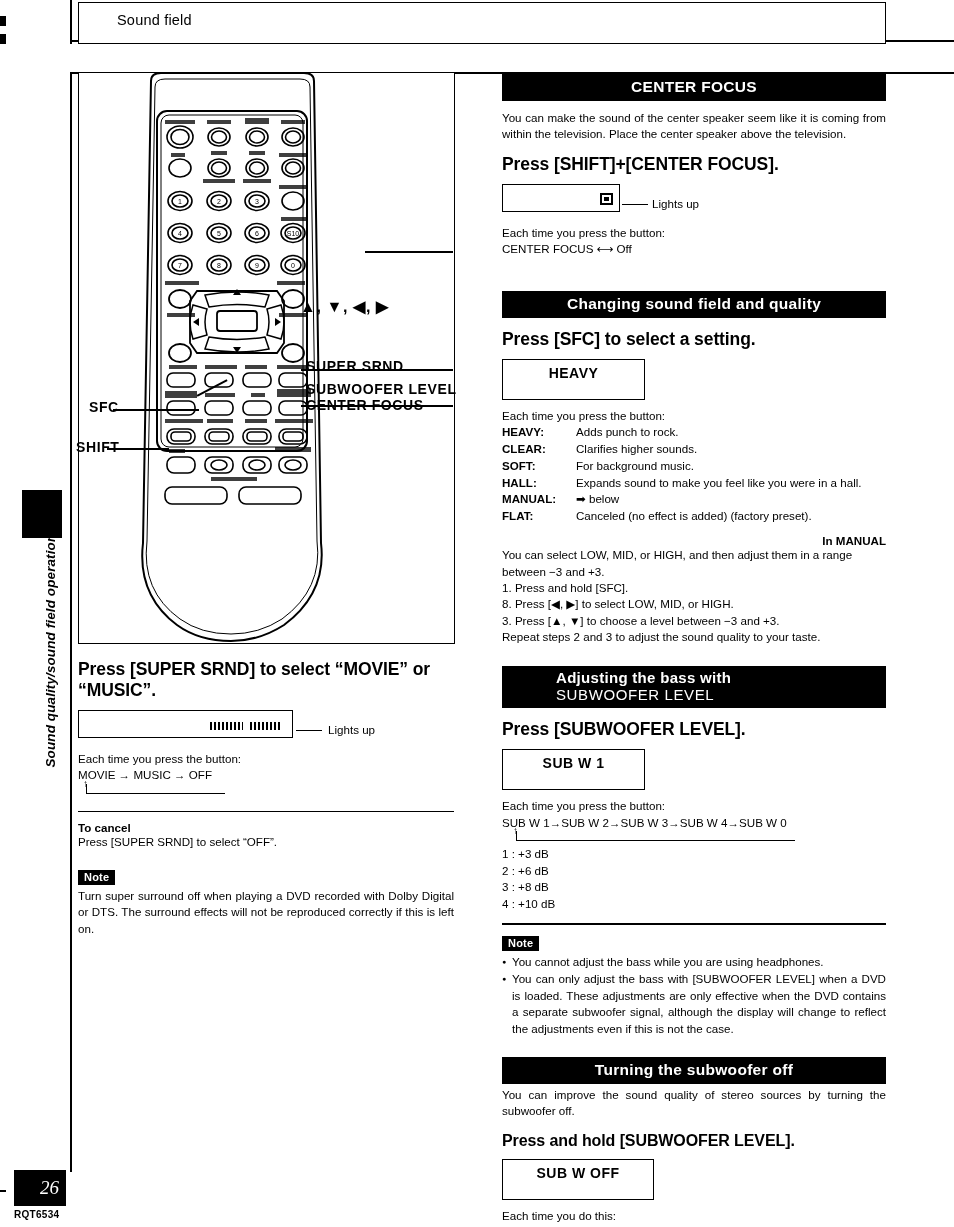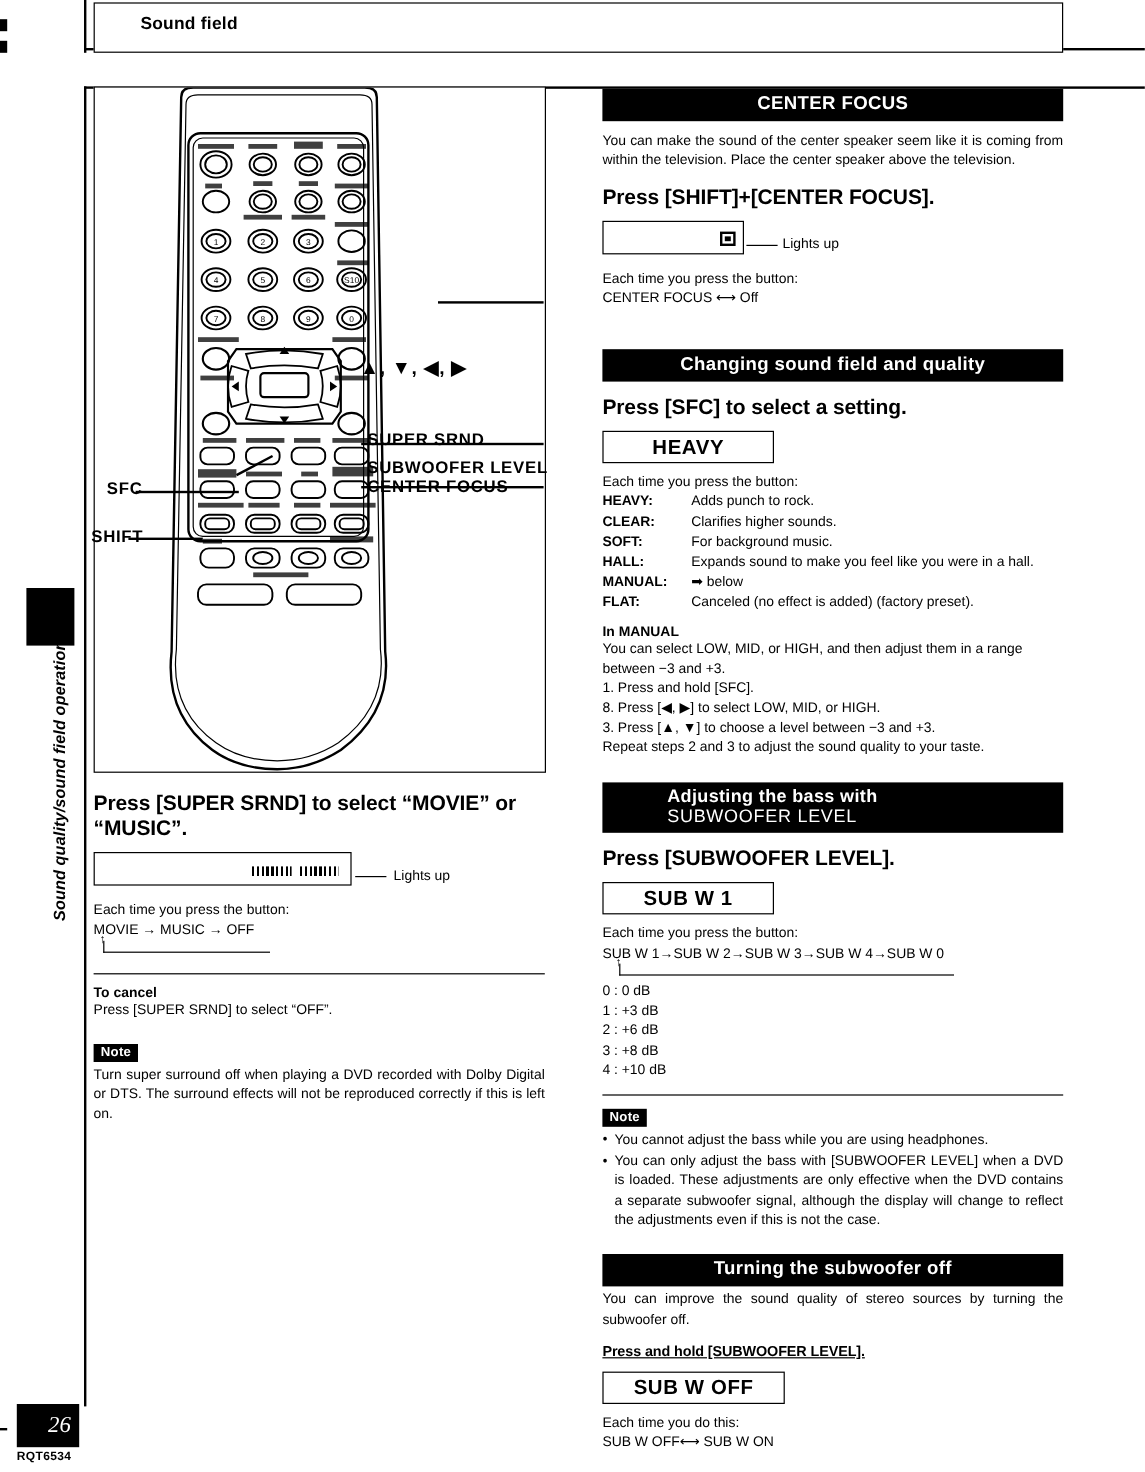--- a/index.html
+++ b/index.html
@@ -14,21 +14,21 @@
   
   .crop{position:absolute;background:#000;}
 
   
   #title-box{
     position:absolute;left:78px;top:2px;width:808px;height:42px;
     border:1.5px solid #000;box-sizing:border-box;background:#fff;
   }
   #title-box .t{
     position:absolute;left:38px;top:9px;
-    font-size:14.5px;font-weight:bold;letter-spacing:.2px;text-align:right;
+    font-size:14.5px;font-weight:normal;letter-spacing:.2px;text-align:right;
   }
 
   
   #side-tab{
     position:absolute;left:22px;top:490px;width:40px;height:48px;background:#000;
   }
   #side-vert{
     position:absolute;left:-70px;top:640px;width:240px;
     transform:rotate(-90deg);transform-origin:50% 50%;
     text-align:center;font-size:13.5px;font-style:italic;font-weight:bold;
@@ -66,30 +66,30 @@
   .sec-head.two-line{text-align:left;padding-left:54px;line-height:1.12;font-size:15px;}
   .sec-head .l2{display:block;font-weight:normal;letter-spacing:.6px;}
 
   
   .body-text{font-size:11.6px;line-height:1.42;text-align:justify;}
   .body-text.nj{text-align:left;}
   h2.bigq{
     font-size:17.5px;font-weight:bold;margin:11px 0 9px 0;line-height:1.2;
     letter-spacing:-.1px;
   }
-  h2.bigq.small{font-size:12px;text-decoration:underline;}
+  h2.bigq.small{font-size:16px;}
 
   
   .disp{
     border:1.3px solid #000;box-sizing:border-box;background:#fff;
     position:relative;
   }
   .disp.valbox{
-    display:inline-block;min-width:143px;height:27px;
-    font-size:17px;font-weight:bold;text-align:center;line-height:26px;
+    display:inline-block;min-width:143px;height:41px;
+    font-size:14px;font-weight:bold;text-align:center;line-height:26px;
     letter-spacing:.5px;
   }
   .disp.empty{width:215px;height:28px;}
 
   .lights-row{position:relative;height:30px;margin:4px 0 7px 0;}
   .lights-lbl{
     position:absolute;font-size:11.6px;white-space:nowrap;
   }
   .leader{position:absolute;height:1.4px;background:#000;}
 
@@ -419,21 +419,21 @@
       <div class="row">
           <div class="k">MANUAL:</div>
           <div class="v">➡ below</div>
         </div>
       <div class="row">
           <div class="k">FLAT:</div>
           <div class="v">Canceled (no effect is added) (factory preset).</div>
         </div>
     </div>
 
-    <div style="font-size:11.6px;font-weight:bold;margin-top:9px;">In MANUAL</div>
+    <div style="font-size:11.6px;font-weight:bold;margin-top:9px;text-align:right;">In MANUAL</div>
     <div class="body-text nj">You can select LOW, MID, or HIGH, and then adjust them in a range between −3 and +3.</div>
     <div class="body-text nj">1. Press and hold [SFC].</div>
     <div class="body-text nj">8. Press [◀, ▶] to select LOW, MID, or HIGH.</div>
     <div class="body-text nj">3. Press [▲, ▼] to choose a level between −3 and +3.</div>
     <div class="body-text nj">Repeat steps 2 and 3 to adjust the sound quality to your taste.</div>
 
     
     <div class="sec-head two-line" style="margin-top:20px;">
       <span>Adjusting the bass with</span>
       <span class="l2">SUBWOOFER LEVEL</span>
@@ -444,21 +444,20 @@
     <div class="disp valbox">SUB W 1</div>
 
     <div class="cycle" style="margin-top:8px;height:48px;">
       <div>Each time you press the button:</div>
       <div>SUB W 1→SUB W 2→SUB W 3→SUB W 4→SUB W 0</div>
       <div class="loop" style="left:14px;top:33px;width:278px;height:9px;"></div>
       <div class="uparrow" style="left:11px;top:28px;">↑</div>
     </div>
 
     <div class="tiny-sub">
-      <div>0 : 0 dB</div>
       <div>1 : +3 dB</div>
       <div>2 : +6 dB</div>
       <div>3 : +8 dB</div>
       <div>4 : +10 dB</div>
     </div>
 
     <div class="hr-thick"></div>
     <span class="note-badge">Note</span>
     <ul class="bullets">
       <li>You cannot adjust the bass while you are using headphones.</li>

